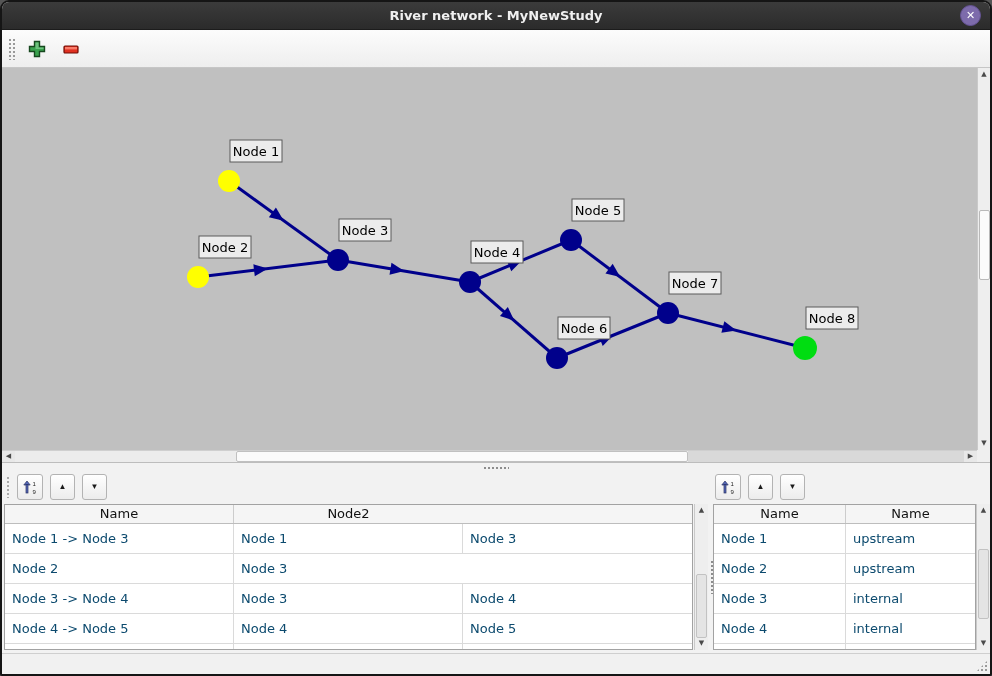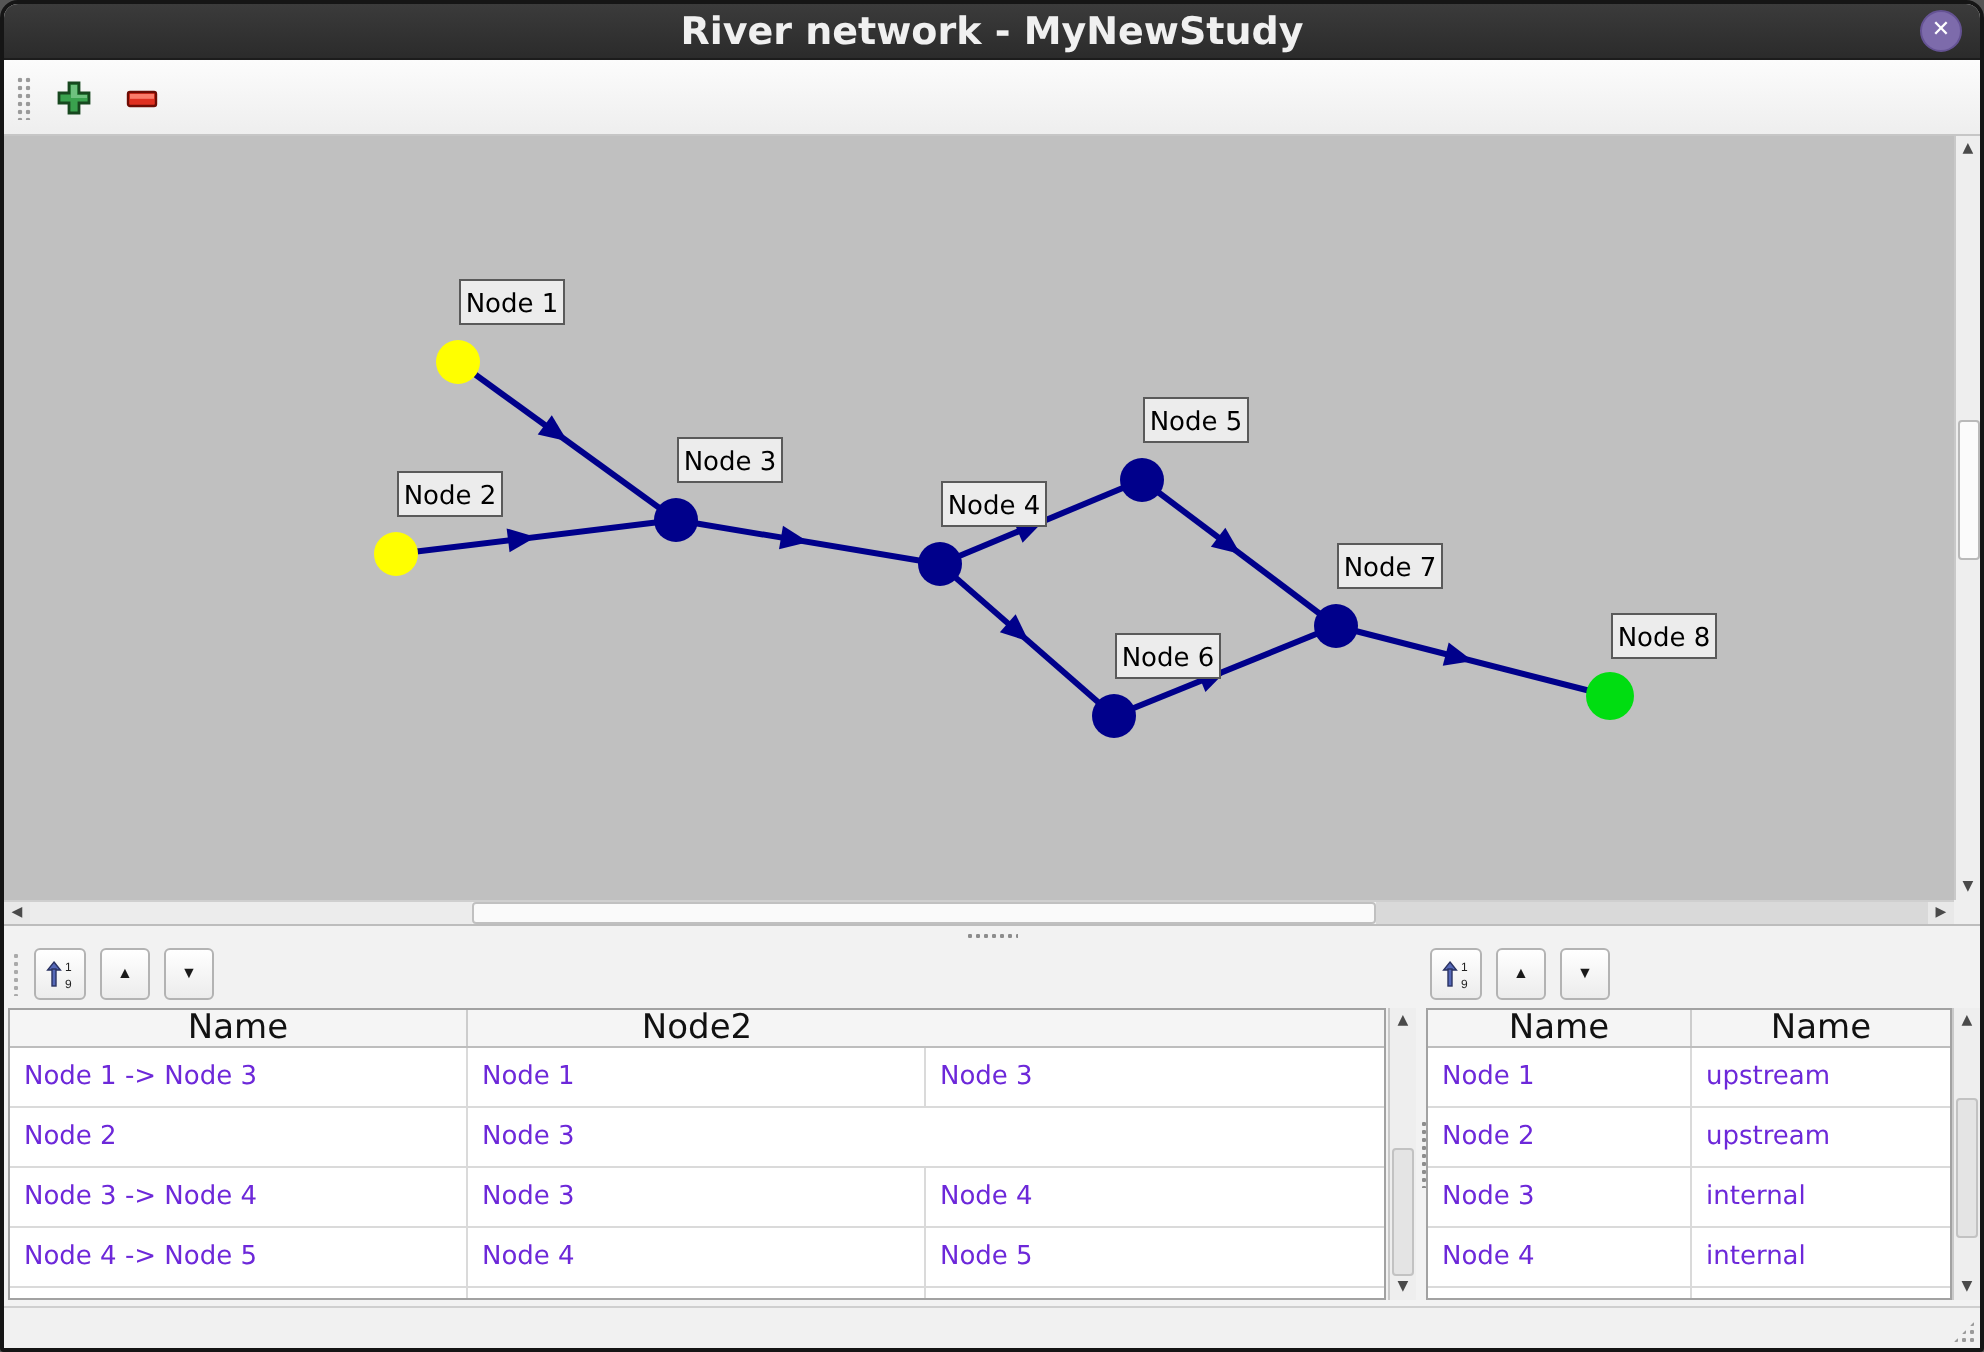--- a/index.html
+++ b/index.html
@@ -3,21 +3,21 @@
 <meta charset="utf-8">
 <style>
   html,body{margin:0;padding:0;background:#555;font-family:"DejaVu Sans","Liberation Sans",sans-serif;}
   *{box-sizing:border-box;}
   .window{position:relative;width:992px;height:676px;margin:0 auto;background:#f2f2f2;
     border:2px solid #151515;border-radius:9px 9px 2px 2px;overflow:hidden;}
   
   .titlebar{position:absolute;left:0;top:0;width:100%;height:28px;
     background:linear-gradient(#3b3b3b,#2b2b2b);border-bottom:1px solid #1c1c1c;
     display:flex;align-items:center;justify-content:center;}
-  .title{color:#f0f0f0;font-size:19px;font-weight:bold;}
+  .title{color:#f0f0f0;font-size:13px;font-weight:bold;}
   .closebtn{position:absolute;right:9px;top:3px;width:21px;height:21px;border-radius:50%;
     background:#7d6bab;border:1px solid #655394;color:#fff;font-size:11px;line-height:19px;
     text-align:center;padding:0;cursor:pointer;}
   
   .toolbar{position:absolute;left:0;top:28px;width:100%;height:38px;
     background:linear-gradient(#fcfcfc,#eeeeee);border-bottom:1px solid #c6c6c6;
     display:flex;align-items:center;}
   .tb-handle{width:8px;height:22px;margin-left:6px;margin-right:8px;
     background-image:radial-gradient(circle,#9a9a9a 1px,transparent 1.3px);background-size:4px 4px;}
   .tb-btn{width:26px;height:26px;border:none;background:transparent;padding:0;margin-right:8px;
@@ -54,25 +54,25 @@
   .btnrow.left{left:4px;} .btnrow.right{left:713px;}
   .sq-btn{height:26px;min-width:25px;padding:0 4px;border:1px solid #b3b3b3;border-radius:3px;
     background:linear-gradient(#ffffff,#ececec);display:flex;align-items:center;justify-content:center;
     font-size:8px;color:#1a1a1a;cursor:pointer;}
   .row-handle{width:4px;height:22px;
     background-image:radial-gradient(circle,#aaaaaa 1px,transparent 1.2px);background-size:4px 4px;}
   
   .tbl{position:absolute;top:502px;height:146px;background:#fff;border:1px solid #a2a2a2;}
   .thead{display:grid;grid-template-columns:var(--cols);height:19px;background:#f5f5f5;
     border-bottom:1px solid #bdbdbd;}
-  .hcell{font-size:17px;line-height:18px;text-align:center;color:#111;
+  .hcell{font-size:13px;line-height:18px;text-align:center;color:#111;
     border-right:1px solid #cccccc;overflow:hidden;}
   .hcell:last-child{border-right:none;text-align:center;}
   .trow{display:grid;grid-template-columns:var(--cols);height:30px;border-bottom:1px solid #dadada;}
-  .tcell{font-size:13px;line-height:29px;padding-left:7px;color:#6d28d9;
+  .tcell{font-size:13px;line-height:29px;padding-left:7px;color:#0c4a6e;
     border-right:1px solid #dadada;white-space:nowrap;overflow:hidden;}
   .tcell:last-child{border-right:none;}
   .trow.partial{height:5px;border-bottom:none;}
   .trow.partial .tcell{line-height:5px;}
   
   .statusbar{position:absolute;left:0;top:651px;width:100%;height:21px;background:#f1f1f1;
     border-top:1px solid #cfcfcf;}
   .grip{position:absolute;right:2px;bottom:2px;width:12px;height:12px;
     background-image:radial-gradient(circle,#9a9a9a 1px,transparent 1.2px);background-size:4px 4px;
     clip-path:polygon(100% 0,100% 100%,0 100%);cursor:nwse-resize;}

